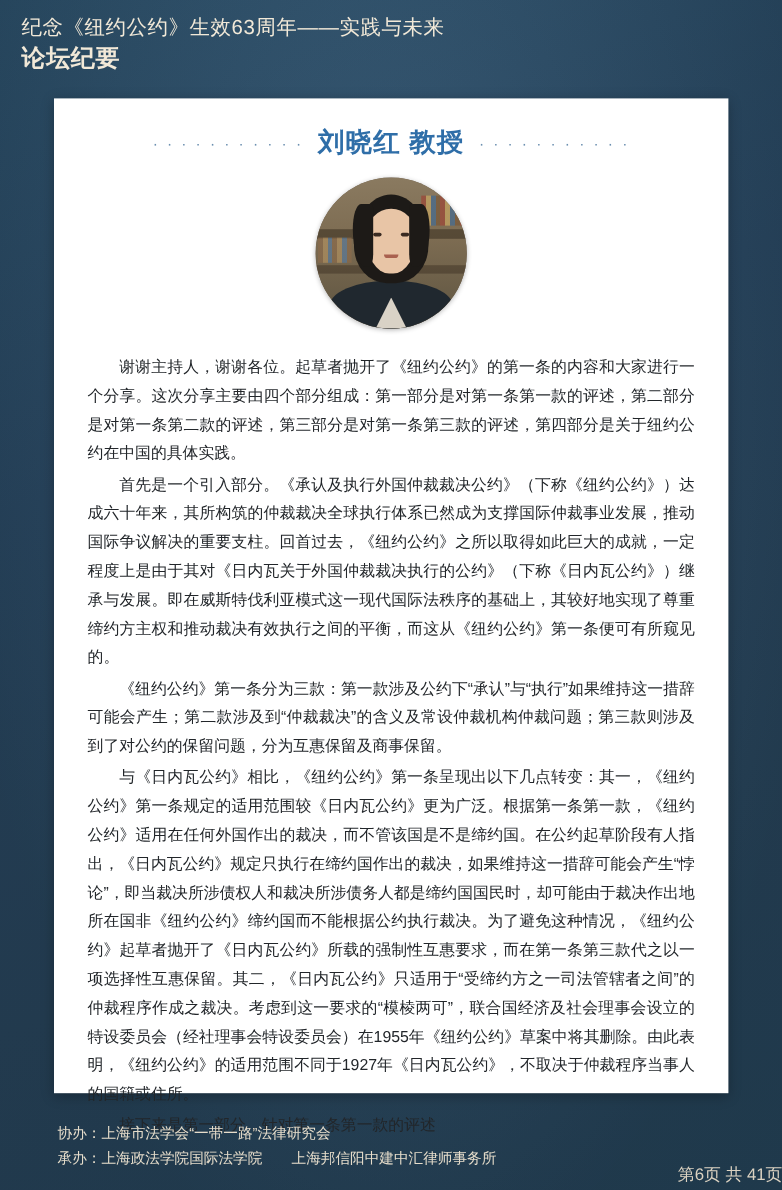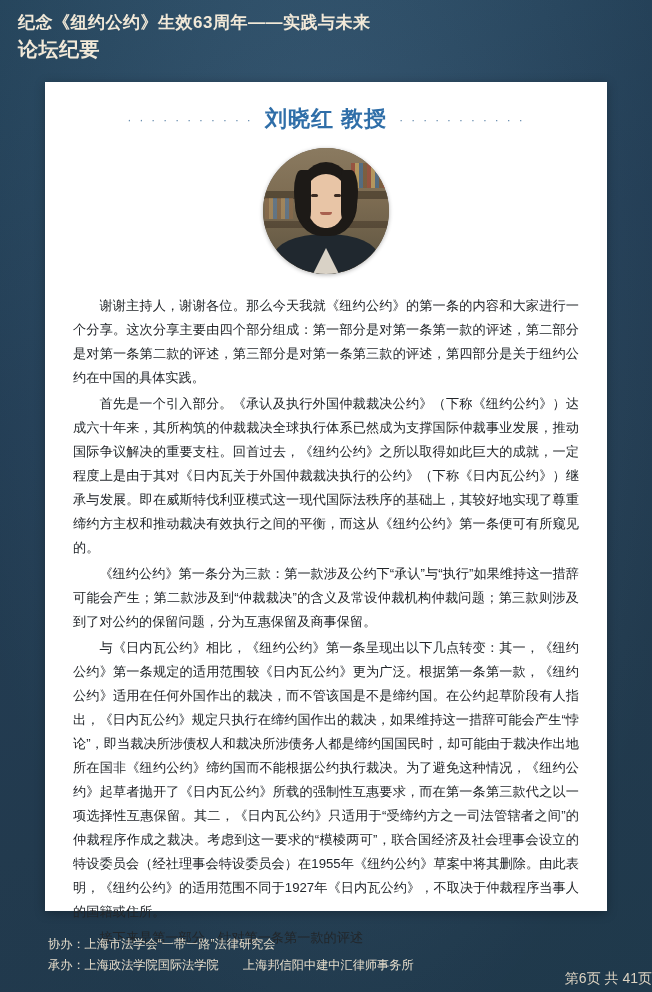--- a/index.html
+++ b/index.html
@@ -23,21 +23,21 @@
   }
 
   .header {
     position: absolute;
     top: 10px; left: 18px; right: 18px;
     z-index: 3;
   }
   .header .line1 {
     color: #f2e9d8;
     font-size: 17px;
-    font-weight: bold;
+    font-weight: normal;
     letter-spacing: 0.5px;
     line-height: 26px;
     white-space: nowrap;
   }
   .header .line2 {
     color: #f2e9d8;
     font-size: 20px;
     font-weight: bold;
     letter-spacing: 0.5px;
     line-height: 26px;
@@ -246,21 +246,21 @@
         <div class="p-face"></div>
         <div class="p-hair-front-l"></div>
         <div class="p-hair-front-r"></div>
         <div class="p-eye-l"></div>
         <div class="p-eye-r"></div>
         <div class="p-mouth"></div>
       </div>
     </div>
 
     <div class="body-text">
-      <p>谢谢主持人，谢谢各位。那么今天我就《纽约公约》的第一条的内容和大家进行一个分享。这次分享主要由四个部分组成：第一部分是对第一条第一款的评述，第二部分是对第一条第二款的评述，第三部分是对第一条第三款的评述，第四部分是关于纽约公约在中国的具体实践。</p>
+      <p>谢谢主持人，谢谢各位。起草者抛开了《纽约公约》的第一条的内容和大家进行一个分享。这次分享主要由四个部分组成：第一部分是对第一条第一款的评述，第二部分是对第一条第二款的评述，第三部分是对第一条第三款的评述，第四部分是关于纽约公约在中国的具体实践。</p>
       <p>首先是一个引入部分。《承认及执行外国仲裁裁决公约》（下称《纽约公约》）达成六十年来，其所构筑的仲裁裁决全球执行体系已然成为支撑国际仲裁事业发展，推动国际争议解决的重要支柱。回首过去，《纽约公约》之所以取得如此巨大的成就，一定程度上是由于其对《日内瓦关于外国仲裁裁决执行的公约》（下称《日内瓦公约》）继承与发展。即在威斯特伐利亚模式这一现代国际法秩序的基础上，其较好地实现了尊重缔约方主权和推动裁决有效执行之间的平衡，而这从《纽约公约》第一条便可有所窥见的。</p>
       <p>《纽约公约》第一条分为三款：第一款涉及公约下“承认”与“执行”如果维持这一措辞可能会产生；第二款涉及到“仲裁裁决”的含义及常设仲裁机构仲裁问题；第三款则涉及到了对公约的保留问题，分为互惠保留及商事保留。</p>
       <p>与《日内瓦公约》相比，《纽约公约》第一条呈现出以下几点转变：其一，《纽约公约》第一条规定的适用范围较《日内瓦公约》更为广泛。根据第一条第一款，《纽约公约》适用在任何外国作出的裁决，而不管该国是不是缔约国。在公约起草阶段有人指出，《日内瓦公约》规定只执行在缔约国作出的裁决，如果维持这一措辞可能会产生“悖论”，即当裁决所涉债权人和裁决所涉债务人都是缔约国国民时，却可能由于裁决作出地所在国非《纽约公约》缔约国而不能根据公约执行裁决。为了避免这种情况，《纽约公约》起草者抛开了《日内瓦公约》所载的强制性互惠要求，而在第一条第三款代之以一项选择性互惠保留。其二，《日内瓦公约》只适用于“受缔约方之一司法管辖者之间”的仲裁程序作成之裁决。考虑到这一要求的“模棱两可”，联合国经济及社会理事会设立的特设委员会（经社理事会特设委员会）在1955年《纽约公约》草案中将其删除。由此表明，《纽约公约》的适用范围不同于1927年《日内瓦公约》，不取决于仲裁程序当事人的国籍或住所。</p>
       <p>接下来是第一部分，针对第一条第一款的评述</p>
     </div>
   </div>
 
   <div class="footer">
     <div class="footer-left">
       <div>协办：上海市法学会“一带一路”法律研究会</div>

